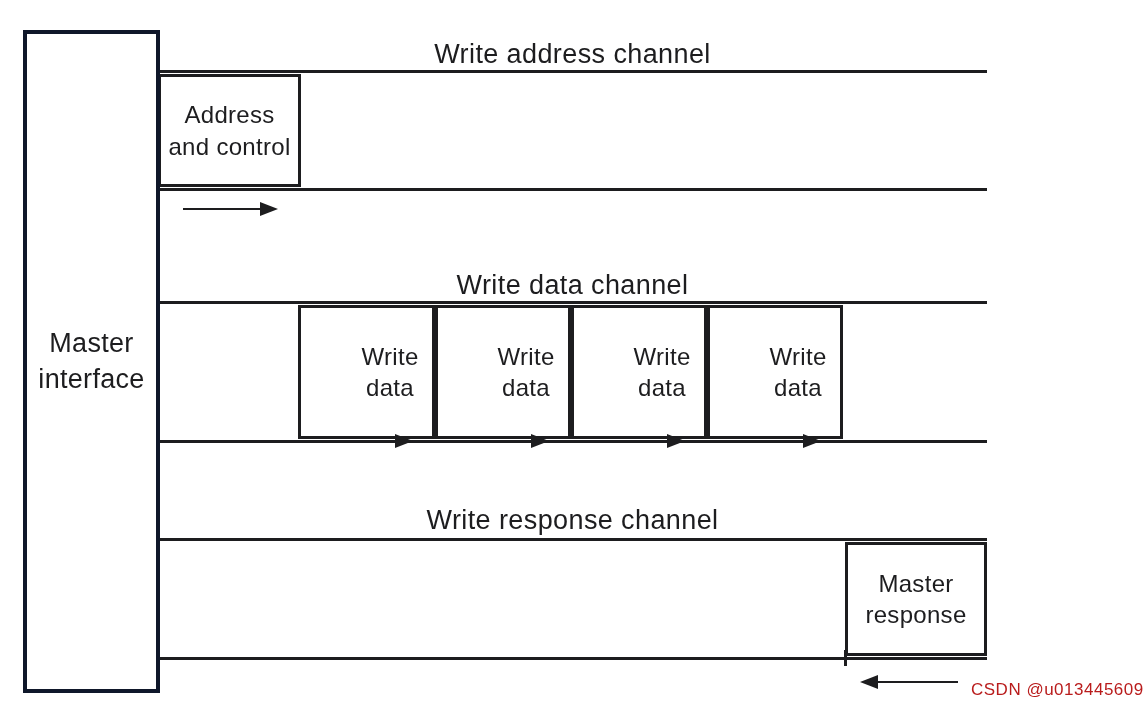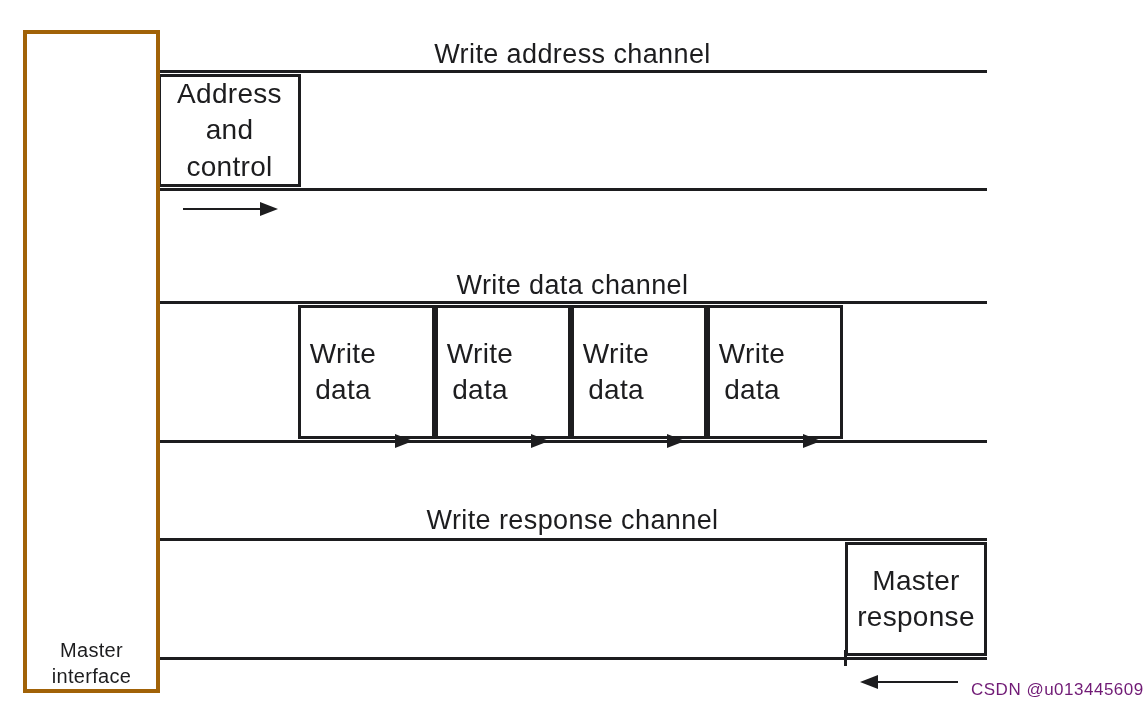--- a/index.html
+++ b/index.html
@@ -8,25 +8,25 @@
     width:1147px;height:707px;
     background:#ffffff;
     font-family:"Liberation Sans","DejaVu Sans",sans-serif;
     color:#1d1d1f;
     overflow:hidden;
   }
   
   .iface{
     position:absolute;
     box-sizing:border-box;
-    border:4px solid #a16207;
+    border:4px solid #0f172a;
     background:#ffffff;
-    display:flex;align-items:flex-end;justify-content:center;
+    display:flex;align-items:center;justify-content:center;
     text-align:center;
-    font-size:20px;line-height:1.3;letter-spacing:0.3px;
+    font-size:27px;line-height:1.3;letter-spacing:0.3px;
     z-index:3;
   }
   .iface.master{left:23px;top:30px;width:137px;height:663px;}
   .iface.slave{left:985px;top:30px;width:136px;height:653px;}
   
   .band{
     position:absolute;
     left:158px;width:829px;
     box-sizing:border-box;
     border-top:3px solid #1d1d1f;
@@ -37,23 +37,23 @@
   .band.addr{top:70px;height:121px;}
   .band.data{top:301px;height:142px;}
   .band.resp{top:538px;height:122px;}
   
   .pbox{
     position:absolute;
     top:1px;bottom:1px;
     box-sizing:border-box;
     border:3px solid #1d1d1f;
     background:#ffffff;
-    display:flex;align-items:center;justify-content:flex-start;
+    display:flex;align-items:center;justify-content:flex-end;
     text-align:center;
-    font-size:28px;line-height:1.3;letter-spacing:0.3px;
+    font-size:24px;line-height:1.3;letter-spacing:0.3px;
   }
   .pbox .narrow{display:inline-block;max-width:84px;}
   
   .chtitle{
     position:absolute;
     left:158px;width:829px;
     text-align:center;
     font-size:27px;letter-spacing:0.4px;
     z-index:2;
   }
@@ -82,21 +82,21 @@
   }
   .tick{
     position:absolute;
     left:844px;top:650px;width:3px;height:16px;
     background:#1d1d1f;z-index:2;
   }
   .watermark{
     position:absolute;
     left:971px;top:680px;
     font-size:17px;letter-spacing:0.5px;
-    color:#701a75;
+    color:#b91c1c;
     z-index:6;
     white-space:nowrap;
     text-align:right;
   }
 </style>
 </head>
 <body>
 
 <div class="stage">
 

